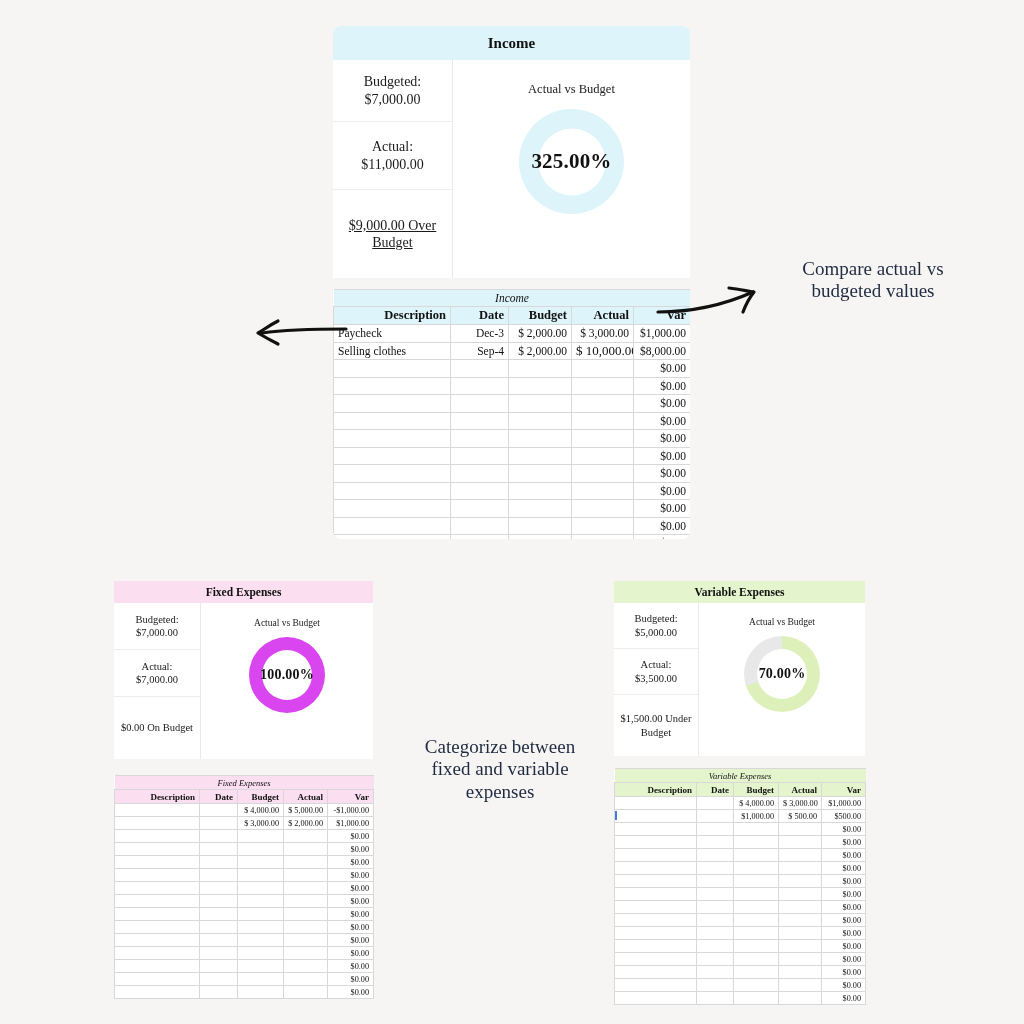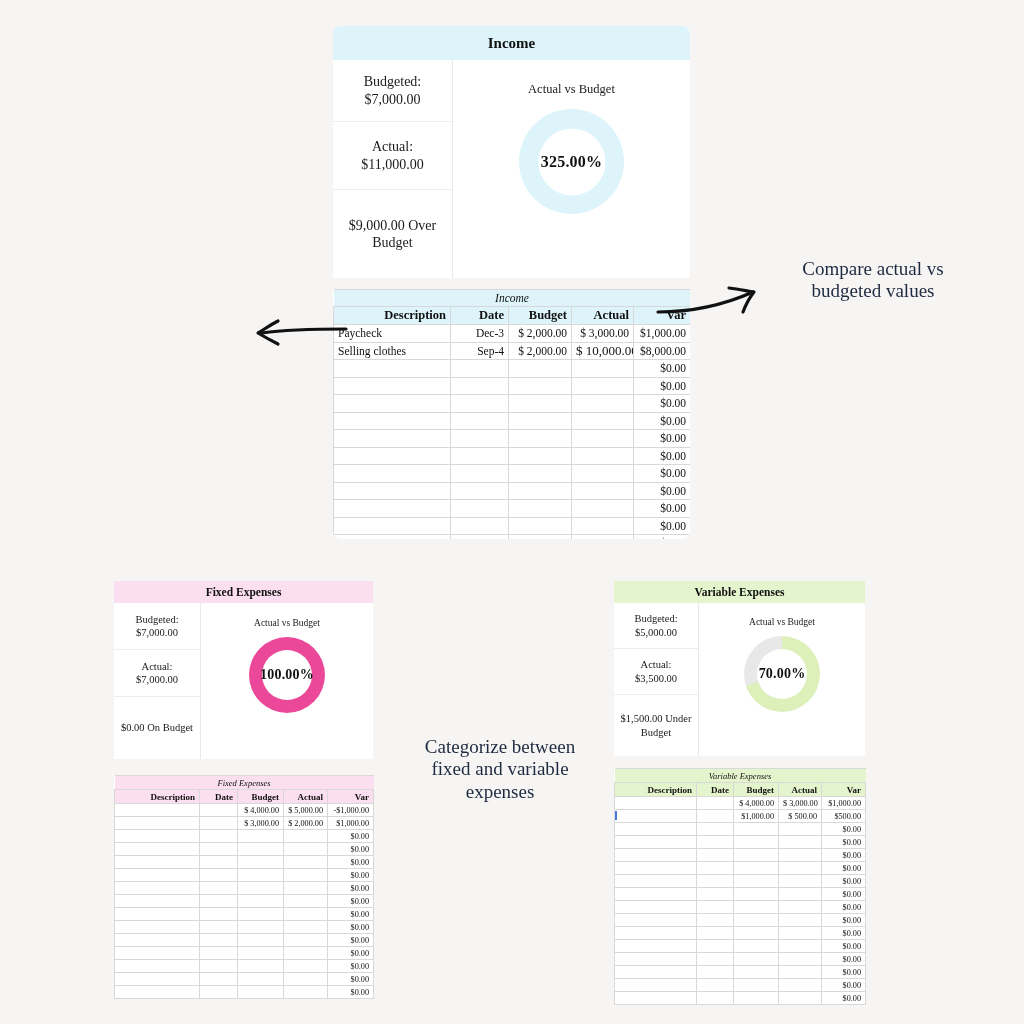--- a/index.html
+++ b/index.html
@@ -79,29 +79,29 @@
     <div class="card-body" style="height:218px;">
       <div class="stats" style="width:119px;">
         <div class="stat" style="height:62px;font-size:14px;">
           <span><span>Budgeted:</span><br>
           <span>$7,000.00</span></span>
         </div>
         <div class="stat" style="height:68px;font-size:14px;">
           <span><span>Actual:</span><br>
           <span>$11,000.00</span></span>
         </div>
-        <div class="stat" style="height:88px;font-size:14px;">
+        <div class="stat" style="height:88px;font-size:14px;text-decoration:underline;">
           <span>$9,000.00 Over Budget</span>
         </div>
       </div>
       <div class="gauge-wrap">
         <div class="gauge-label" style="font-size:12.5px;margin-top:22px;">Actual vs Budget</div>
         <div class="donut" style="width:105px;height:105px;margin-top:12px;background:#ddf4fb;">
           <div class="hole" style="width:67px;height:67px;"></div>
-          <div class="pct" style="font-size:16px;">325.00%</div>
+          <div class="pct" style="font-size:21px;">325.00%</div>
         </div>
       </div>
     </div>
   </div>
 
   <div class="clip" style="left:333px;top:289px;width:357px;height:250px;border-radius:0 0 8px 8px;">
     <div class="tbl" style="left:0;top:0;width:357px;">
       <table>
         <colgroup>
           <col style="width:117px">
@@ -228,21 +228,21 @@
         <div class="stat" style="height:47px;font-size:10.5px;">
           <span><span>Actual:</span><br>
           <span>$7,000.00</span></span>
         </div>
         <div class="stat" style="height:62px;font-size:10.5px;">
           <span>$0.00 On Budget</span>
         </div>
       </div>
       <div class="gauge-wrap">
         <div class="gauge-label" style="font-size:9.5px;margin-top:15px;">Actual vs Budget</div>
-        <div class="donut" style="width:76px;height:76px;margin-top:9px;background:#ec4899;">
+        <div class="donut" style="width:76px;height:76px;margin-top:9px;background:#d946ef;">
           <div class="hole" style="width:50px;height:50px;"></div>
           <div class="pct" style="font-size:14px;">100.00%</div>
         </div>
       </div>
     </div>
   </div>
 
   <div class="tbl" style="left:114px;top:775px;width:259px;">
     <table>
       <colgroup>

